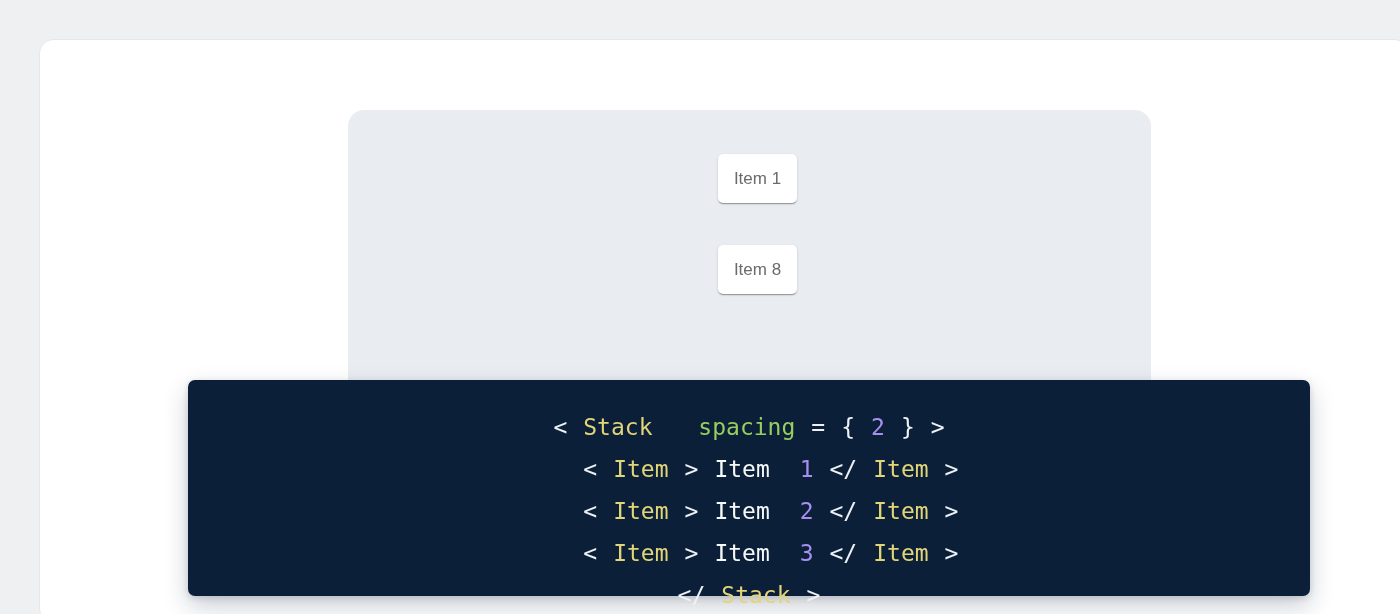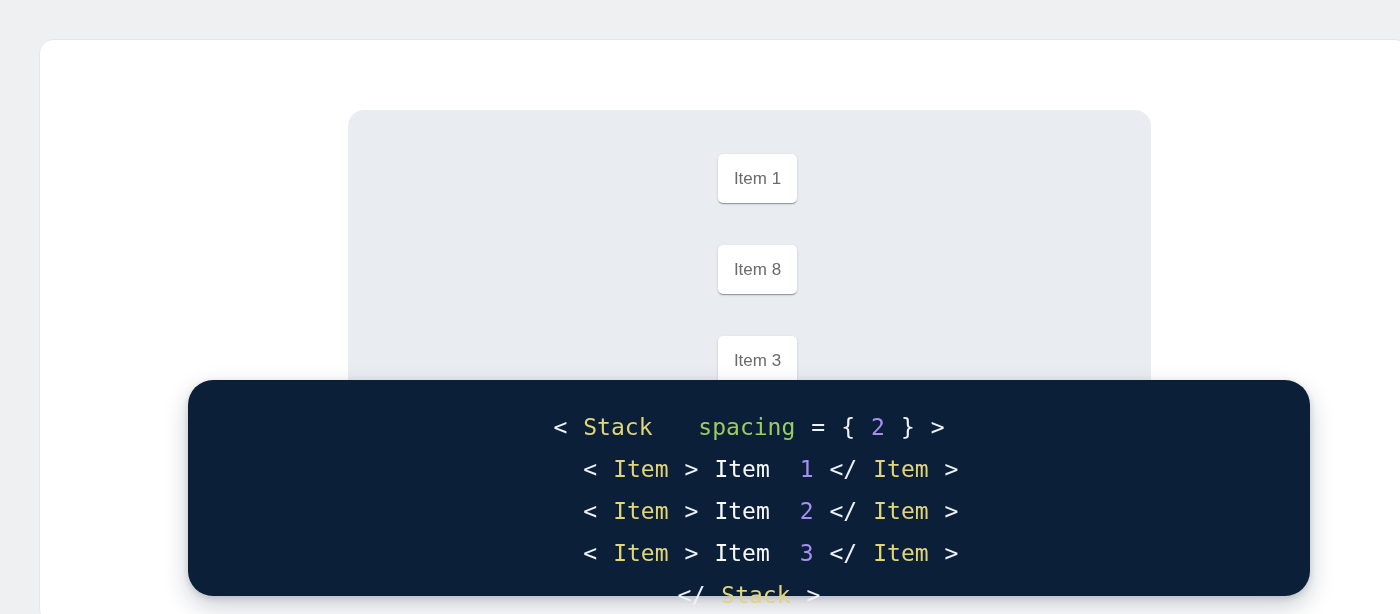--- a/index.html
+++ b/index.html
@@ -46,21 +46,21 @@
                 0 1px 1px 0 rgba(0,0,0,0.14),
                 0 1px 3px 0 rgba(0,0,0,0.12);
     white-space: nowrap;
   }
 
   .code-block {
     position: absolute;
     left: 140px; top: 332px;
     width: 1122px; height: 216px;
     background: var(--code-bg, #0b2038);
-    border-radius: 25px;
+    border-radius: 7px;
     padding: 22px 30px;
     box-shadow: 0 10px 24px rgba(15, 30, 60, 0.22),
                 0 2px 6px rgba(15, 30, 60, 0.15);
   }
   .code {
     font-family: "DejaVu Sans Mono", "Liberation Mono", monospace;
     font-size: 23px;
     line-height: 34px;
     white-space: pre;
     color: var(--tok-plain, #f6f8fa);
@@ -75,21 +75,20 @@
 </head>
 <body>
 
 <div class="viewport">
   <div class="card">
 
     <div class="demo-panel">
       <div class="stack">
           <div class="stack-item">Item 1</div>
           <div class="stack-item">Item 8</div>
-          <div class="stack-item">Item 3</div>
         </div>
     </div>
 
     <div class="code-block">
       <div class="code"><div class="code-line"><span class="tok-punct">&lt;</span><span class="tok-tag">Stack</span><span class="tok-plain"> </span><span class="tok-attr">spacing</span><span class="tok-punct">=</span><span class="tok-punct">{</span><span class="tok-number">2</span><span class="tok-punct">}</span><span class="tok-punct">&gt;</span></div><div class="code-line"><span class="tok-plain">  </span><span class="tok-punct">&lt;</span><span class="tok-tag">Item</span><span class="tok-punct">&gt;</span><span class="tok-plain">Item </span><span class="tok-number">1</span><span class="tok-punct">&lt;/</span><span class="tok-tag">Item</span><span class="tok-punct">&gt;</span></div><div class="code-line"><span class="tok-plain">  </span><span class="tok-punct">&lt;</span><span class="tok-tag">Item</span><span class="tok-punct">&gt;</span><span class="tok-plain">Item </span><span class="tok-number">2</span><span class="tok-punct">&lt;/</span><span class="tok-tag">Item</span><span class="tok-punct">&gt;</span></div><div class="code-line"><span class="tok-plain">  </span><span class="tok-punct">&lt;</span><span class="tok-tag">Item</span><span class="tok-punct">&gt;</span><span class="tok-plain">Item </span><span class="tok-number">3</span><span class="tok-punct">&lt;/</span><span class="tok-tag">Item</span><span class="tok-punct">&gt;</span></div><div class="code-line"><span class="tok-punct">&lt;/</span><span class="tok-tag">Stack</span><span class="tok-punct">&gt;</span></div></div>
     </div>
 
   </div>
 </div>
 

